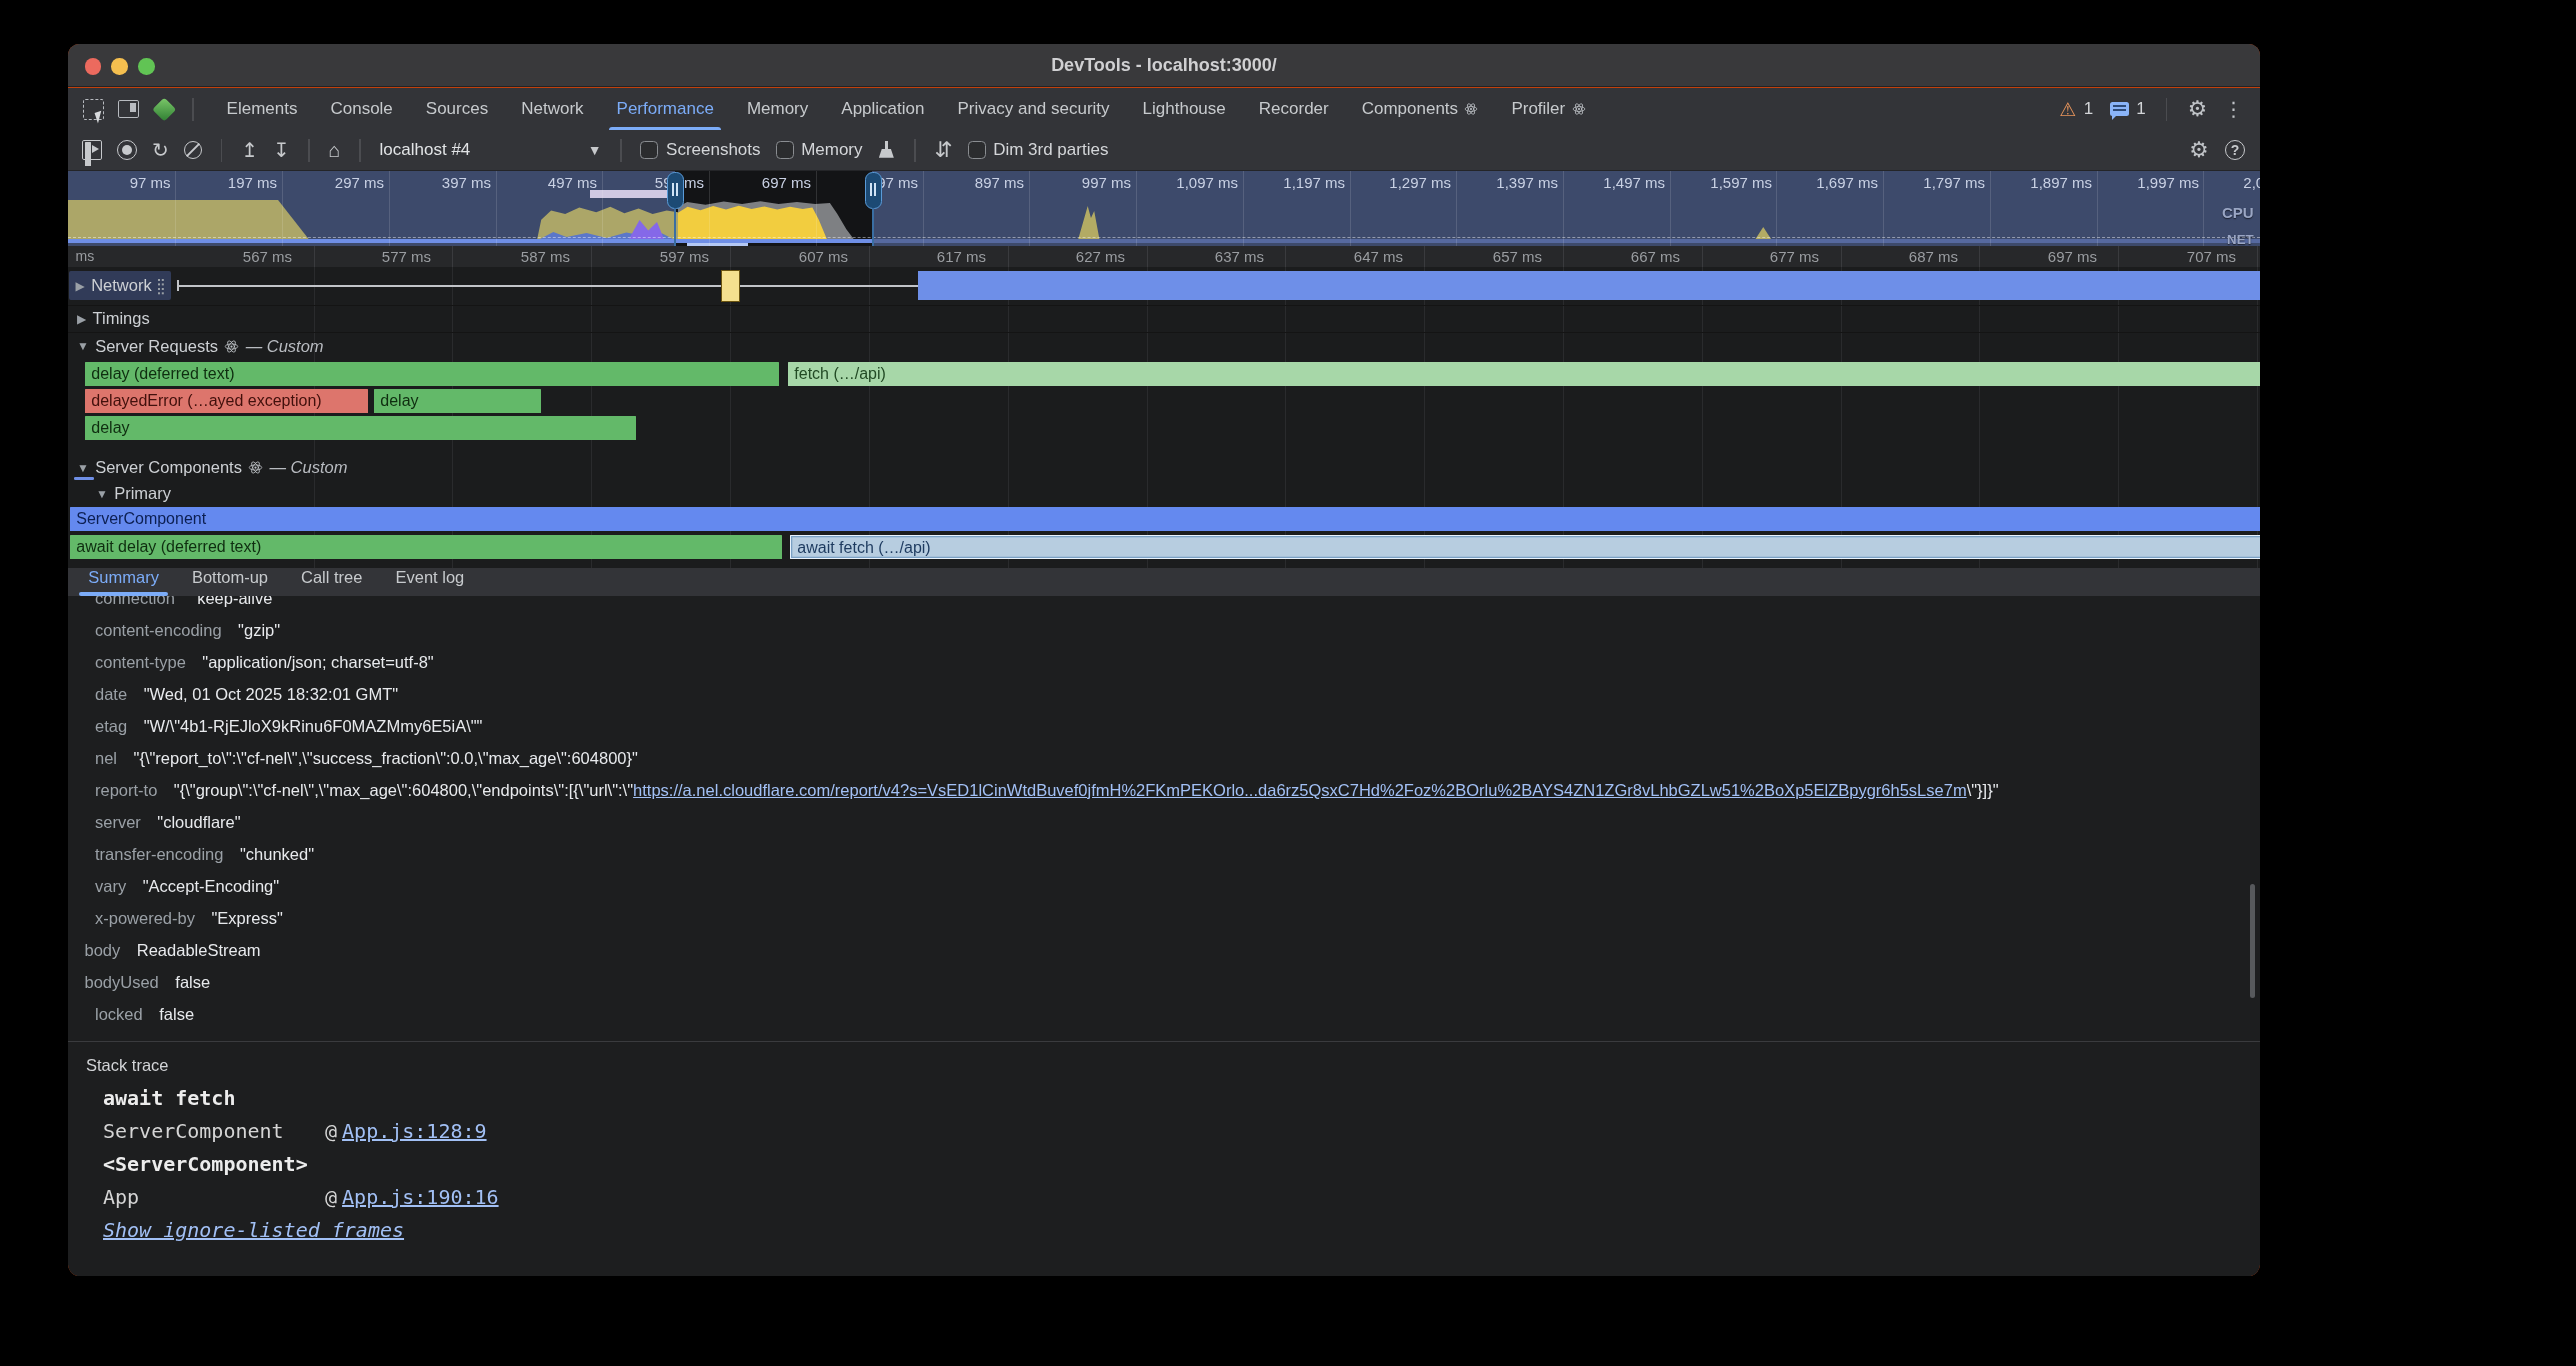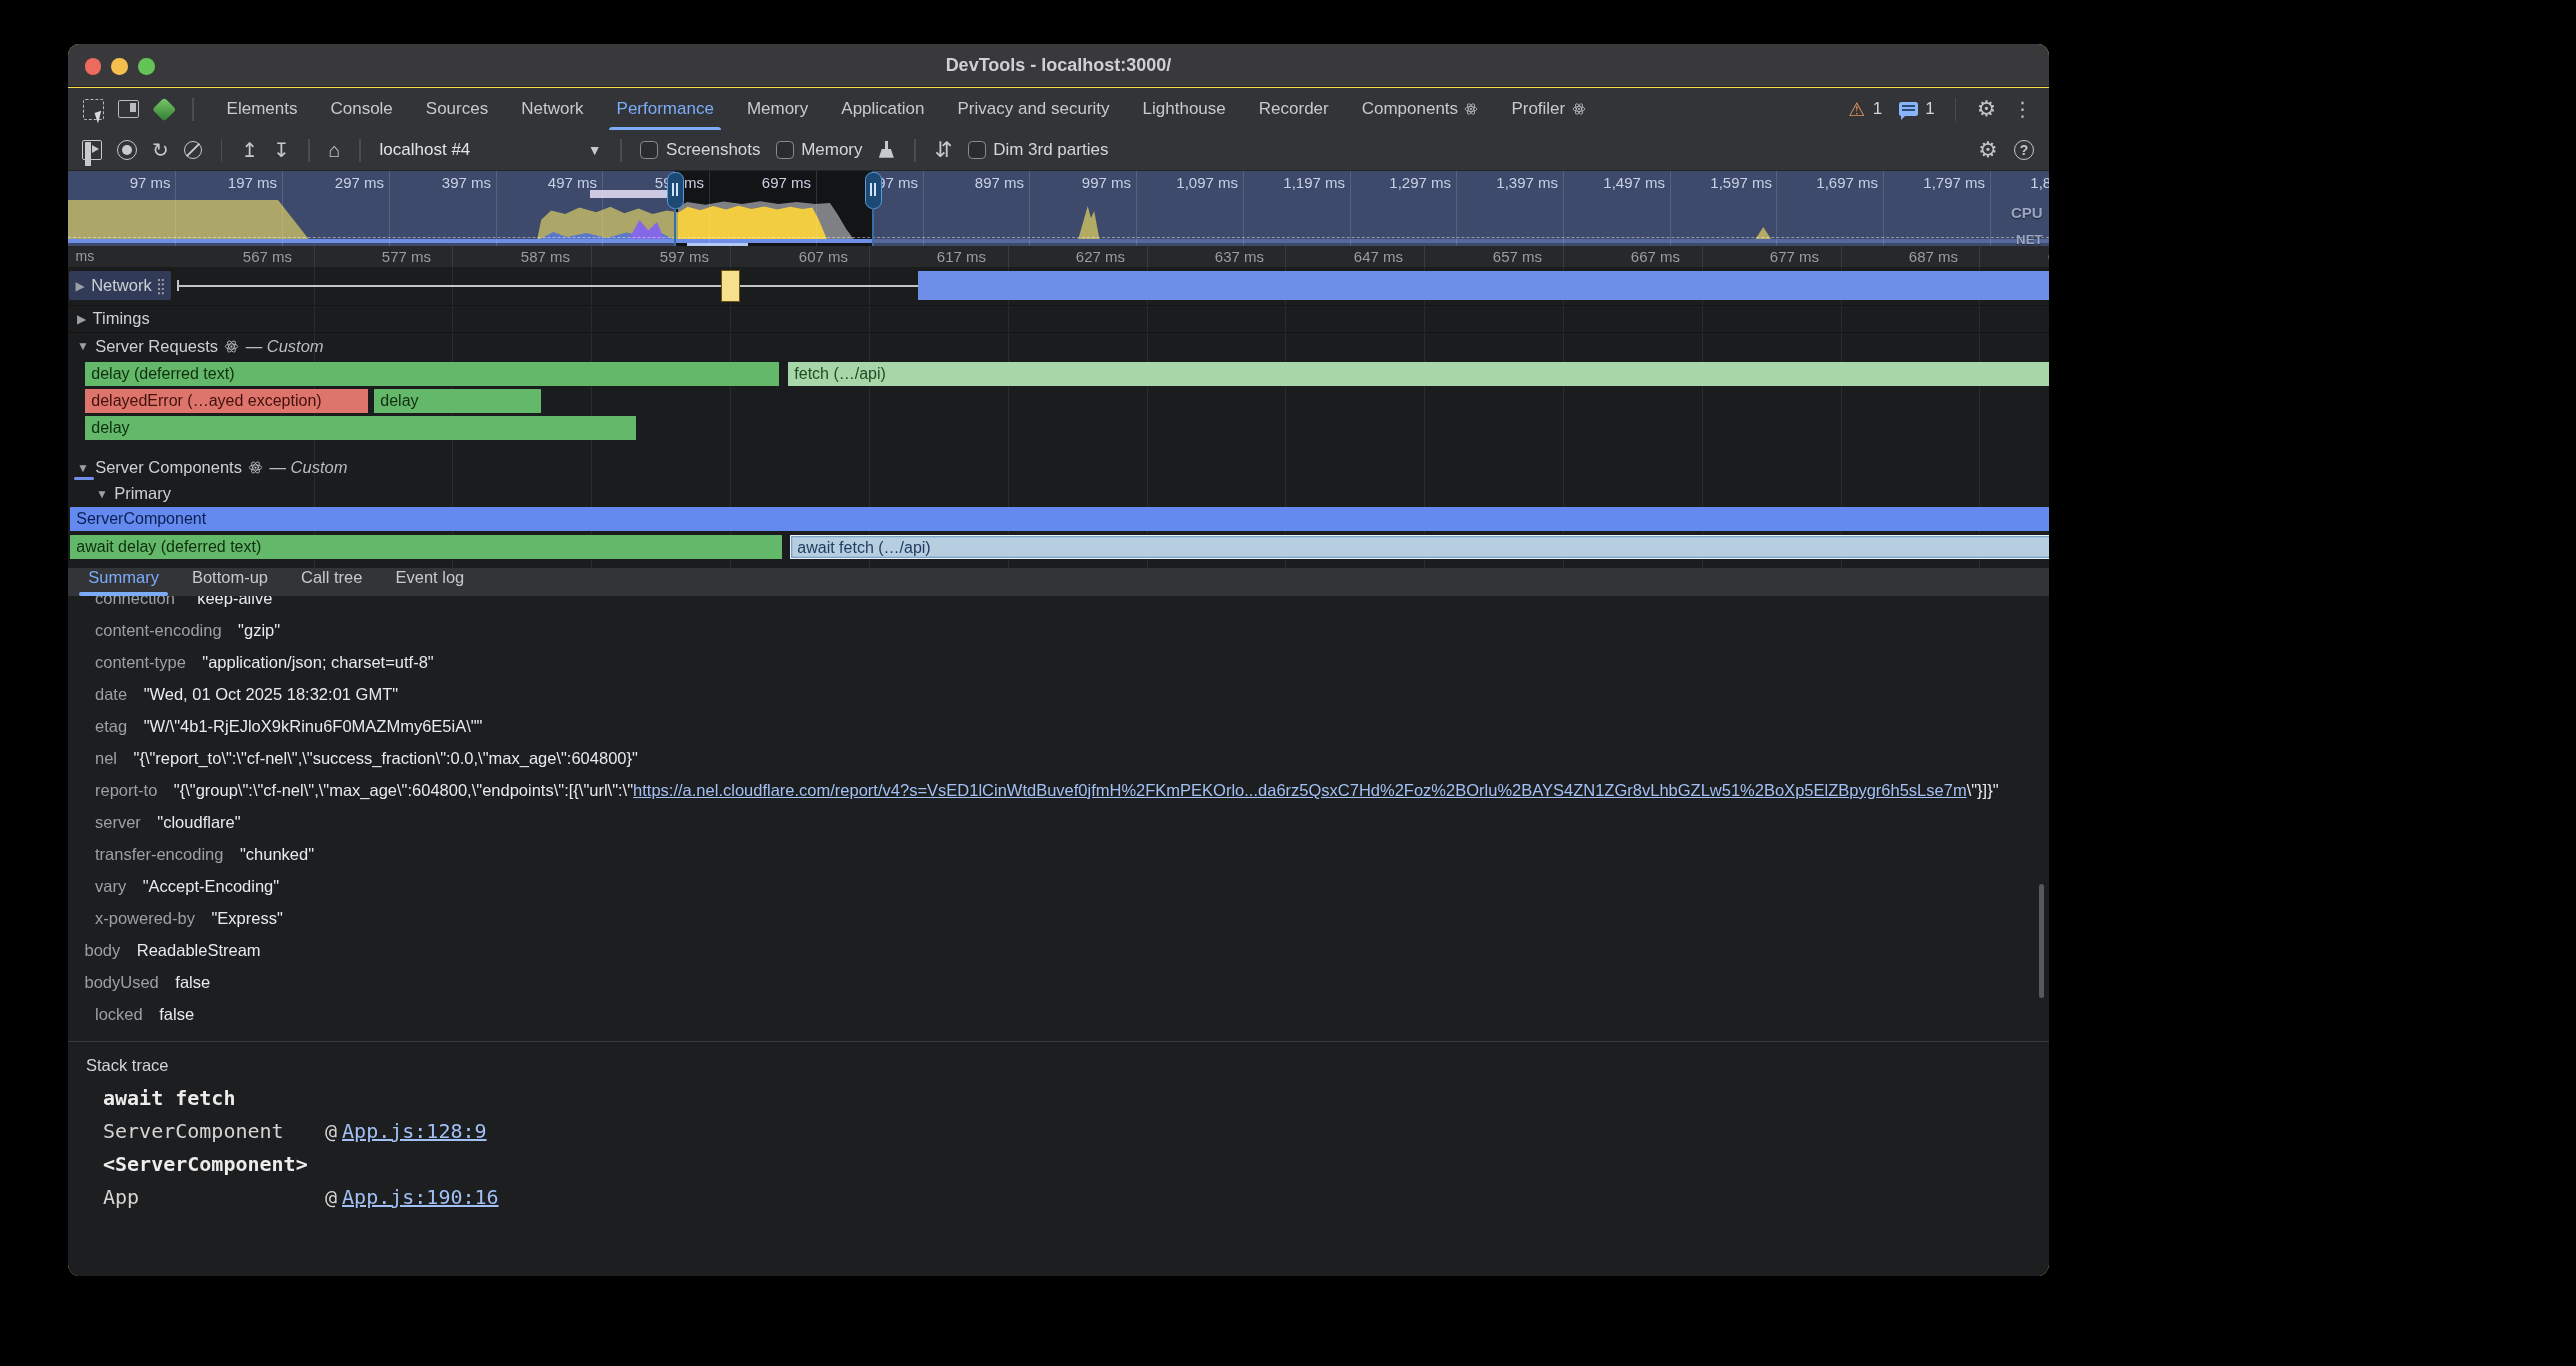--- a/index.html
+++ b/index.html
@@ -1,18 +1,18 @@
 <!DOCTYPE html>
 <html style="font-size:10px"><head>
 <meta charset="utf-8">
 <style>
   html,body{margin:0;padding:0;background:#000;}
   .stage{position:relative;width:2576px;height:1367px;background:#000;overflow:hidden;
          font-family:"Liberation Sans",sans-serif;-webkit-font-smoothing:antialiased;}
-  .win{position:absolute;left:68px;top:44px;width:1981px;height:1232px;background:#fde047;
+  .win{position:absolute;left:68px;top:44px;width:2192px;height:1232px;background:#c2410c;
        border-radius:11.4px;overflow:hidden;box-shadow:0 25px 76px rgba(0,0,0,.9);}
 
   
   .titlebar{position:absolute;left:0;top:0;right:0;height:42px;background:#39393b;border-bottom:1.3px solid #232325;}
   .tl{position:absolute;top:14px;width:16.5px;height:16.5px;border-radius:50%;}
   .tl.r{left:16.5px;background:#ec6a5e;} .tl.y{left:43px;background:#f5bf4f;} .tl.g{left:70px;background:#61c454;}
   .wtitle{position:absolute;left:0;right:0;top:0;height:42px;line-height:42px;text-align:center;
           color:#d0d0d2;font-size:18px;font-weight:bold;}
 
   
@@ -533,19 +533,20 @@
           <div class="srow"><span class="skey">x-powered-by</span><span class="sval">"Express"</span></div>
           <div class="srow out"><span class="skey">body</span><span class="sval">ReadableStream</span></div>
           <div class="srow out"><span class="skey">bodyUsed</span><span class="sval">false</span></div>
           <div class="srow"><span class="skey">locked</span><span class="sval">false</span></div>
           <div class="sdivider"></div>
           <div class="sthead">Stack trace</div>
           <div class="shead mono">await fetch</div>
           <div class="sframe mono"><span class="fn">ServerComponent</span><span class="at">@</span><span class="flink">App.js:128:9</span></div>
           <div class="shead mono">&lt;ServerComponent&gt;</div>
           <div class="sframe mono"><span class="fn">App</span><span class="at">@</span><span class="flink">App.js:190:16</span></div>
+          <div class="sfoot mono"><a>Show ignore-listed frames</a></div>
         </div>
     <div class="sbar" style="top:288px;height:114px;"></div>
   </div>
 
  </div>
 </div>
 
 
 </body></html>

